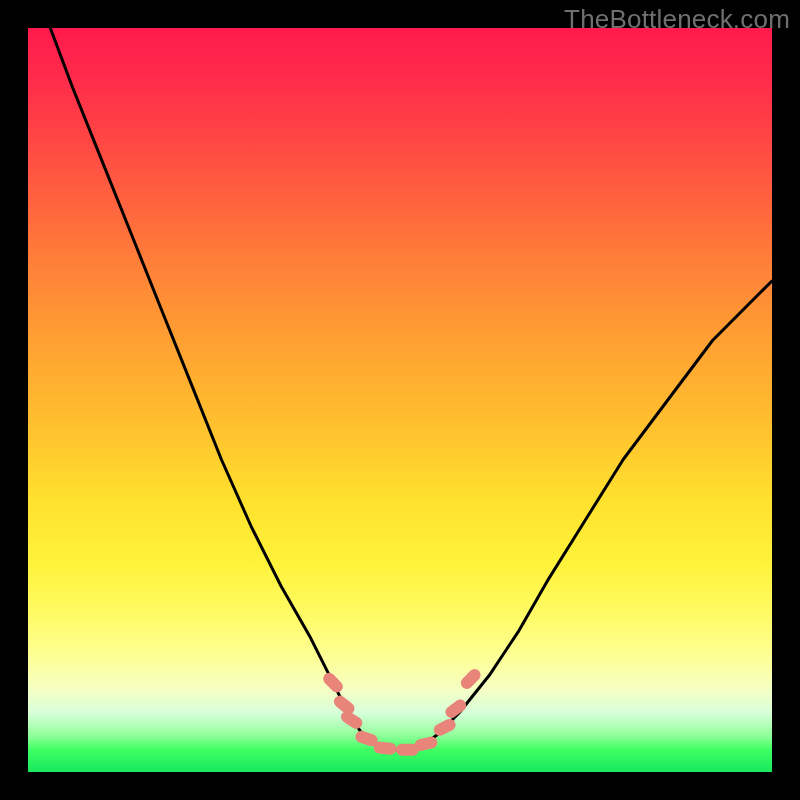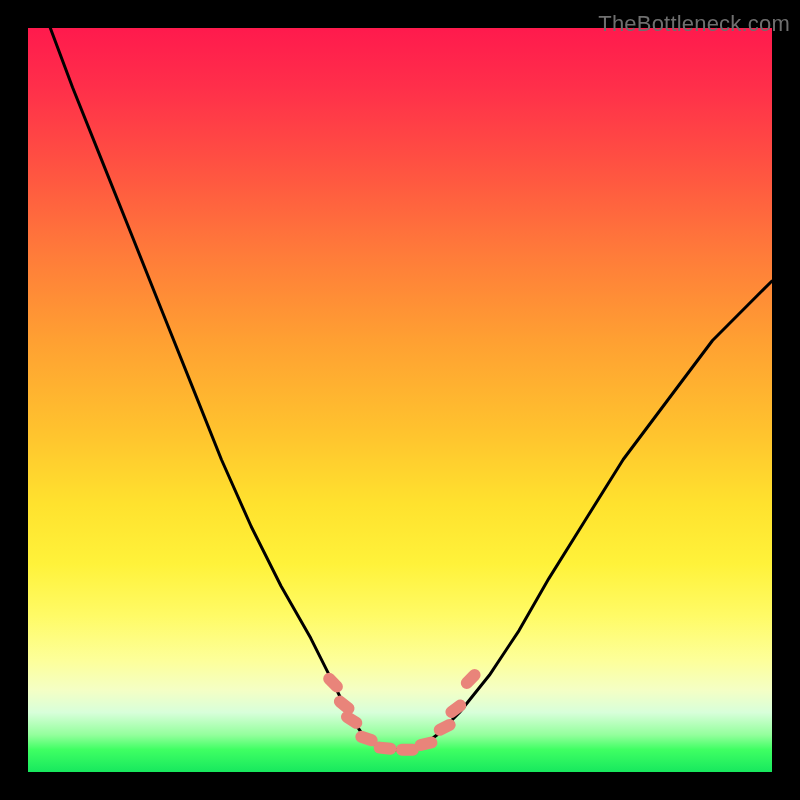--- a/index.html
+++ b/index.html
@@ -52,24 +52,24 @@
     position: absolute;
     left: 28px;
     top: 28px;
     width: 744px;
     height: 744px;
     pointer-events: none;
   }
 
   .watermark {
     position: absolute;
-    top: 11px;
+    top: 4px;
     right: 10px;
     color: #6f6f6f;
-    font-size: 22px;
+    font-size: 26px;
     font-weight: 400;
     letter-spacing: 0.2px;
     user-select: none;
   }
 </style>
 </head>
 <body>
 
 <div class="stage">
 

